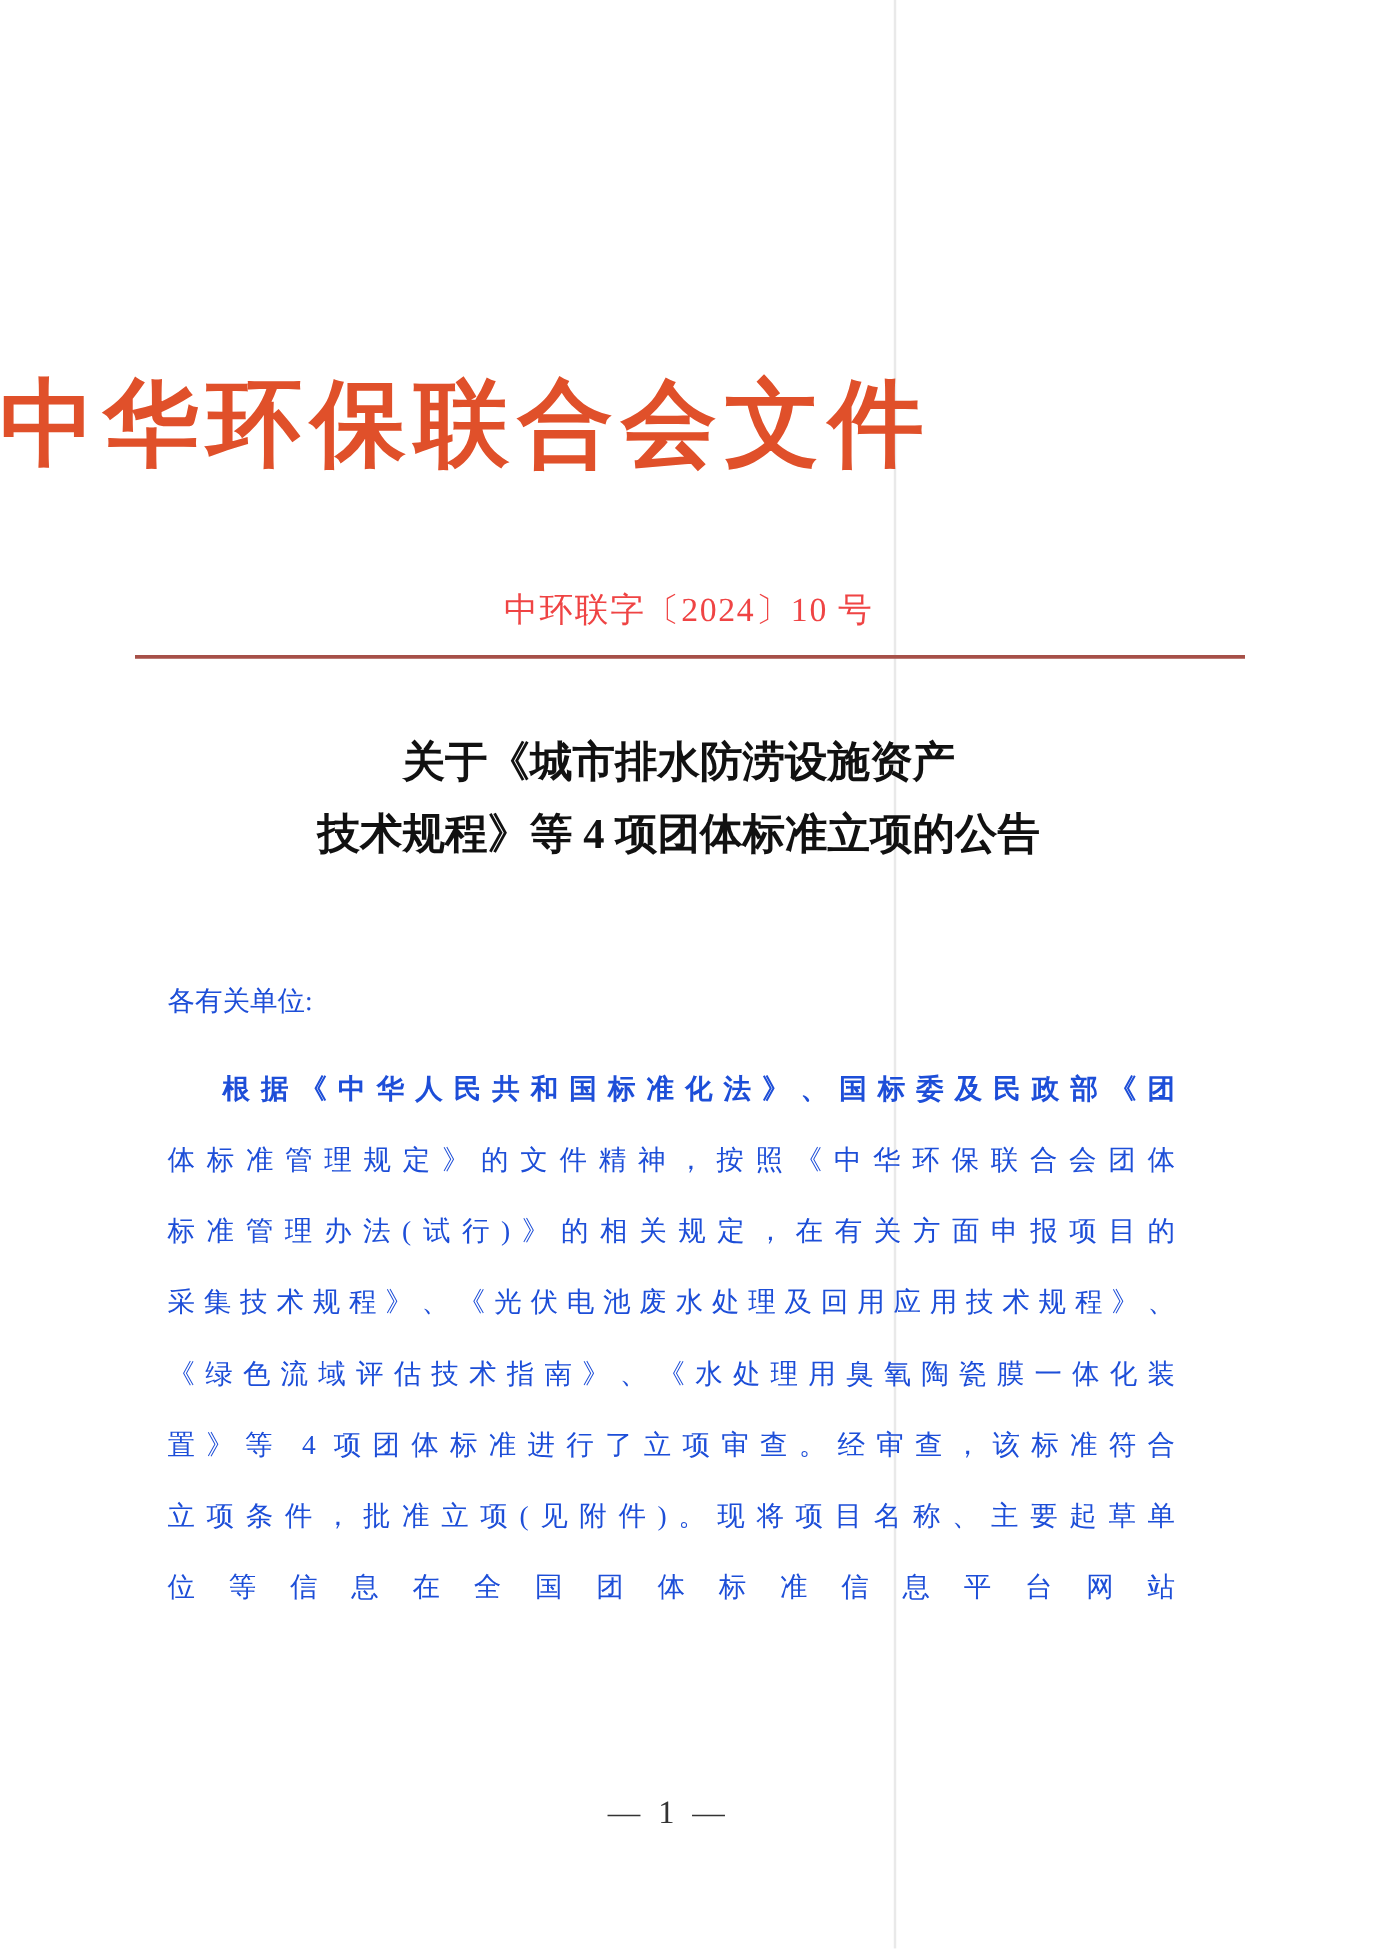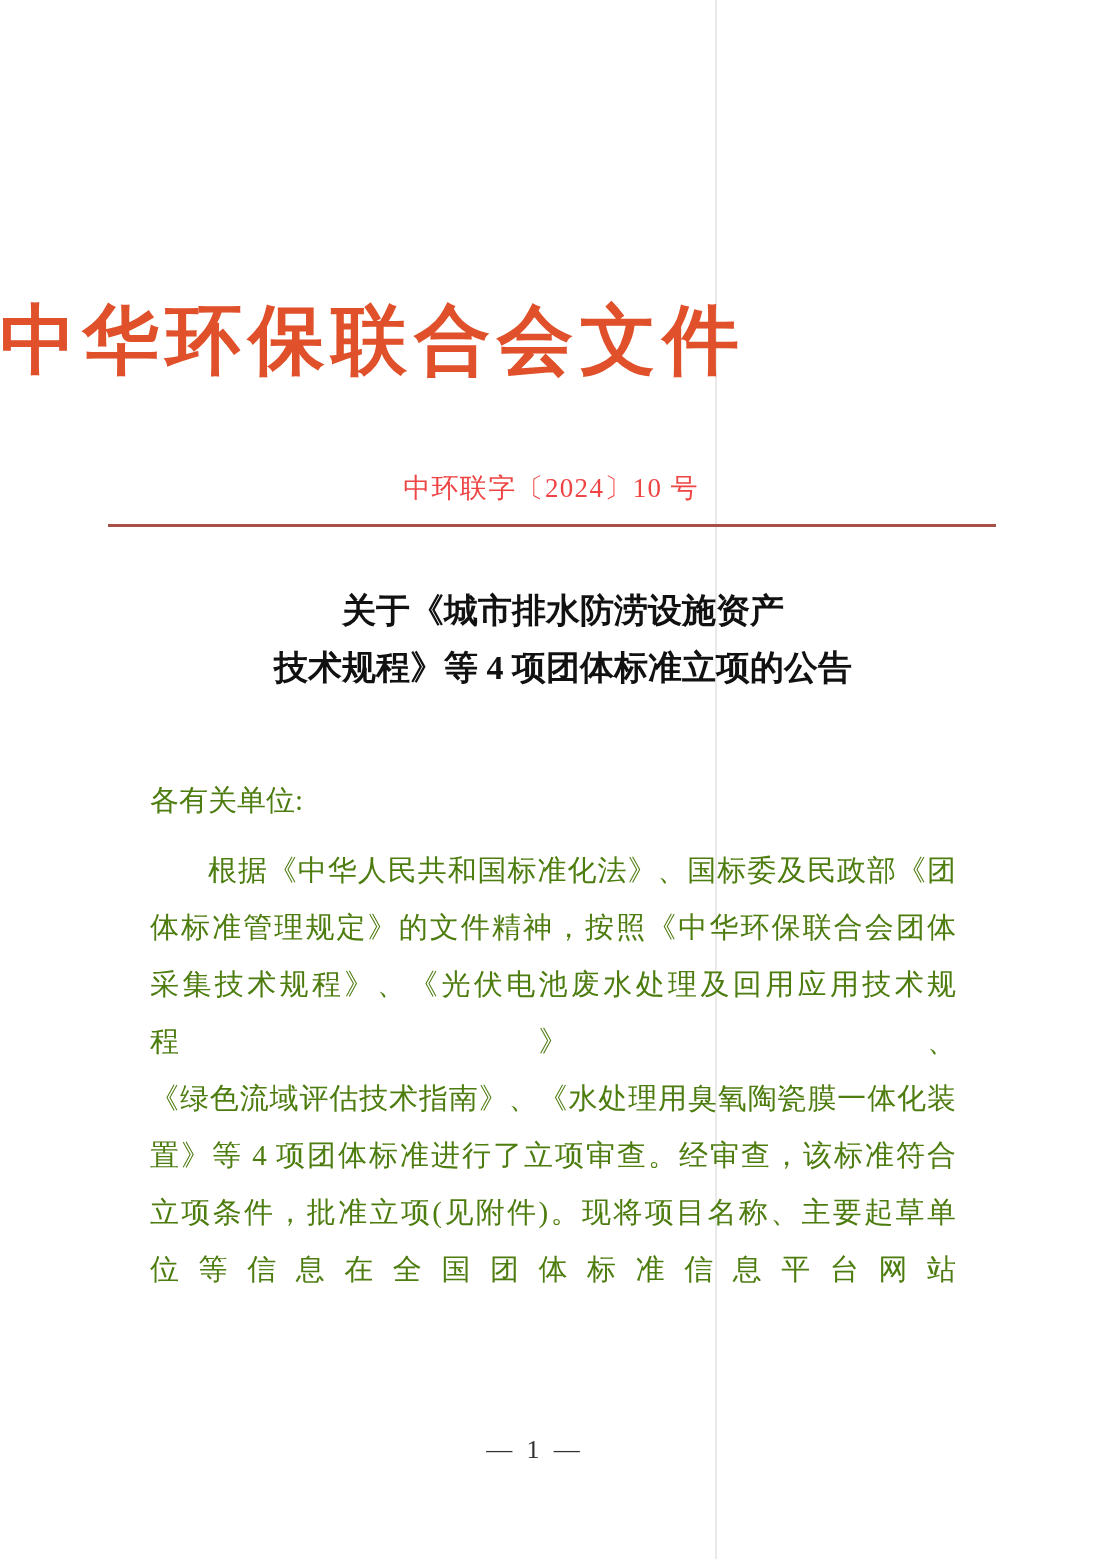--- a/index.html
+++ b/index.html
@@ -59,47 +59,47 @@
     position: absolute;
     top: 524px;
     left: 108px;
     width: 888px;
     height: 3px;
     background: var(--divider-red);
   }
   .doc-title {
     position: absolute;
     top: 582px;
-    left: 92px;
+    left: 72px;
     width: 942px;
     text-align: center;
     font-size: 34px;
     line-height: 57px;
     font-weight: bold;
     color: #111;
   }
   .body-text {
     position: absolute;
     top: 772px;
-    left: 150px;
+    left: 134px;
     width: 806px;
-    font-size: 29px;
+    font-size: 22px;
     line-height: 57px;
-    color: #4d7c0f;
+    color: #1d4ed8;
   }
   .salutation {
     line-height: 57px;
   }
   .para { margin-top: 13px; }
   .body-line {
     text-align: justify;
     text-align-last: justify;
     line-height: 57px;
   }
-  .body-line.first { text-indent: 2em; }
+  .body-line.first { text-indent: 2em; font-weight: bold; }
   .body-line.last {
     text-align: left;
     text-align-last: left;
   }
   .page-number {
     position: absolute;
     top: 1432px;
     left: 0;
     width: 100%;
     text-align: center;
@@ -126,20 +126,21 @@
   <div class="doc-title">
     <div>关于《城市排水防涝设施资产</div>
     <div>技术规程》等 4 项团体标准立项的公告</div>
   </div>
 
   <div class="body-text">
     <div class="salutation">各有关单位:</div>
     <div class="para">
       <div class="body-line first">根据《中华人民共和国标准化法》、国标委及民政部《团</div>
       <div class="body-line">体标准管理规定》的文件精神，按照《中华环保联合会团体</div>
+      <div class="body-line">标准管理办法(试行)》的相关规定，在有关方面申报项目的</div>
       <div class="body-line">采集技术规程》、《光伏电池废水处理及回用应用技术规程》、</div>
       <div class="body-line">《绿色流域评估技术指南》、《水处理用臭氧陶瓷膜一体化装</div>
       <div class="body-line">置》等 4 项团体标准进行了立项审查。经审查，该标准符合</div>
       <div class="body-line">立项条件，批准立项(见附件)。现将项目名称、主要起草单</div>
       <div class="body-line">位等信息在全国团体标准信息平台网站</div>
     </div>
   </div>
 
   <div class="page-number">— 1 —</div>
 

